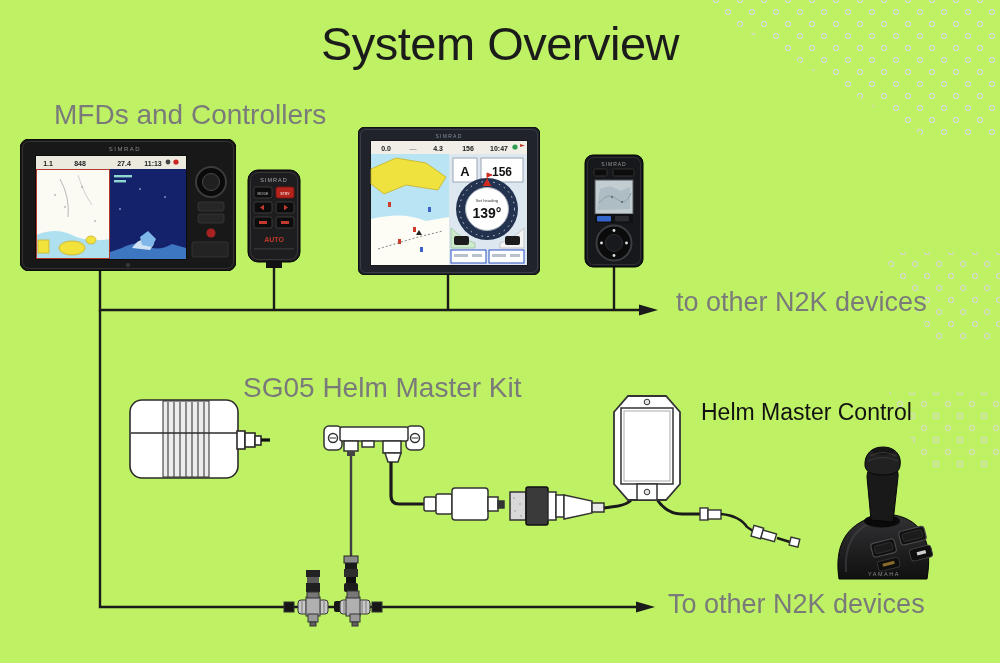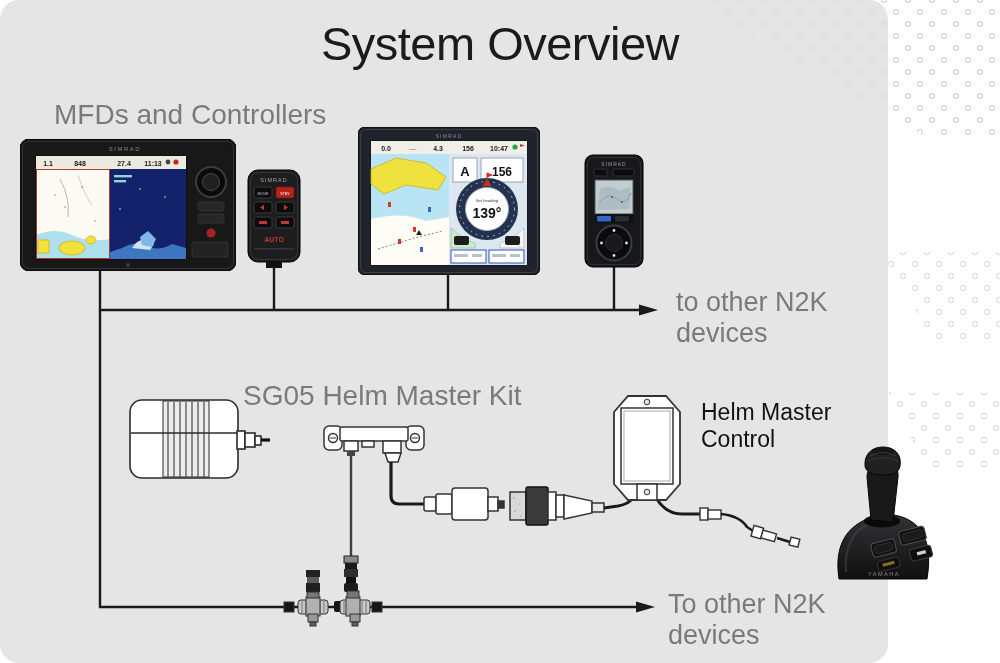--- a/index.html
+++ b/index.html
@@ -1,31 +1,31 @@
 <!DOCTYPE html>
 <html><head>
 <meta charset="utf-8">
 <style>
   html,body{margin:0;padding:0;}
   body{width:1000px;height:663px;background:#ffffff;font-family:"Liberation Sans",sans-serif;overflow:hidden;}
-  #canvas{position:relative;width:888px;height:663px;background:#e5e5e5;border-radius:19px;}
+  #canvas{position:relative;width:1000px;height:663px;background:#bef264;}
   .abs{position:absolute;}
   .dots{
     position:absolute;
     background-image:
       radial-gradient(circle, rgba(0,0,0,0) 1.6px, #d9d9d9 1.7px, #d9d9d9 3px, rgba(0,0,0,0) 3.3px),
       radial-gradient(circle, rgba(0,0,0,0) 1.6px, #d9d9d9 1.7px, #d9d9d9 3px, rgba(0,0,0,0) 3.3px);
     background-size:24px 24px;
     background-position:0 0,12px 12px;
     pointer-events:none;
   }
   #title{left:0;top:16px;width:1000px;text-align:center;font-size:47px;color:#1b1b1b;letter-spacing:-0.5px;}
   .gray-label{color:#7a7a7a;}
   #mfds-label{left:54px;top:99px;font-size:28px;}
-  #sg05-label{left:243px;top:380px;font-size:28px;}
+  #sg05-label{left:243px;top:372px;font-size:28px;}
   #helm-label{left:701px;top:399px;font-size:23px;color:#121212;}
   #n2k-top{left:676px;top:287px;font-size:27px;}
   #n2k-bottom{left:668px;top:589px;font-size:27px;}
   svg text{font-family:"Liberation Sans",sans-serif;}
 </style>
 </head>
 <body>
 
 <div id="canvas">
 

